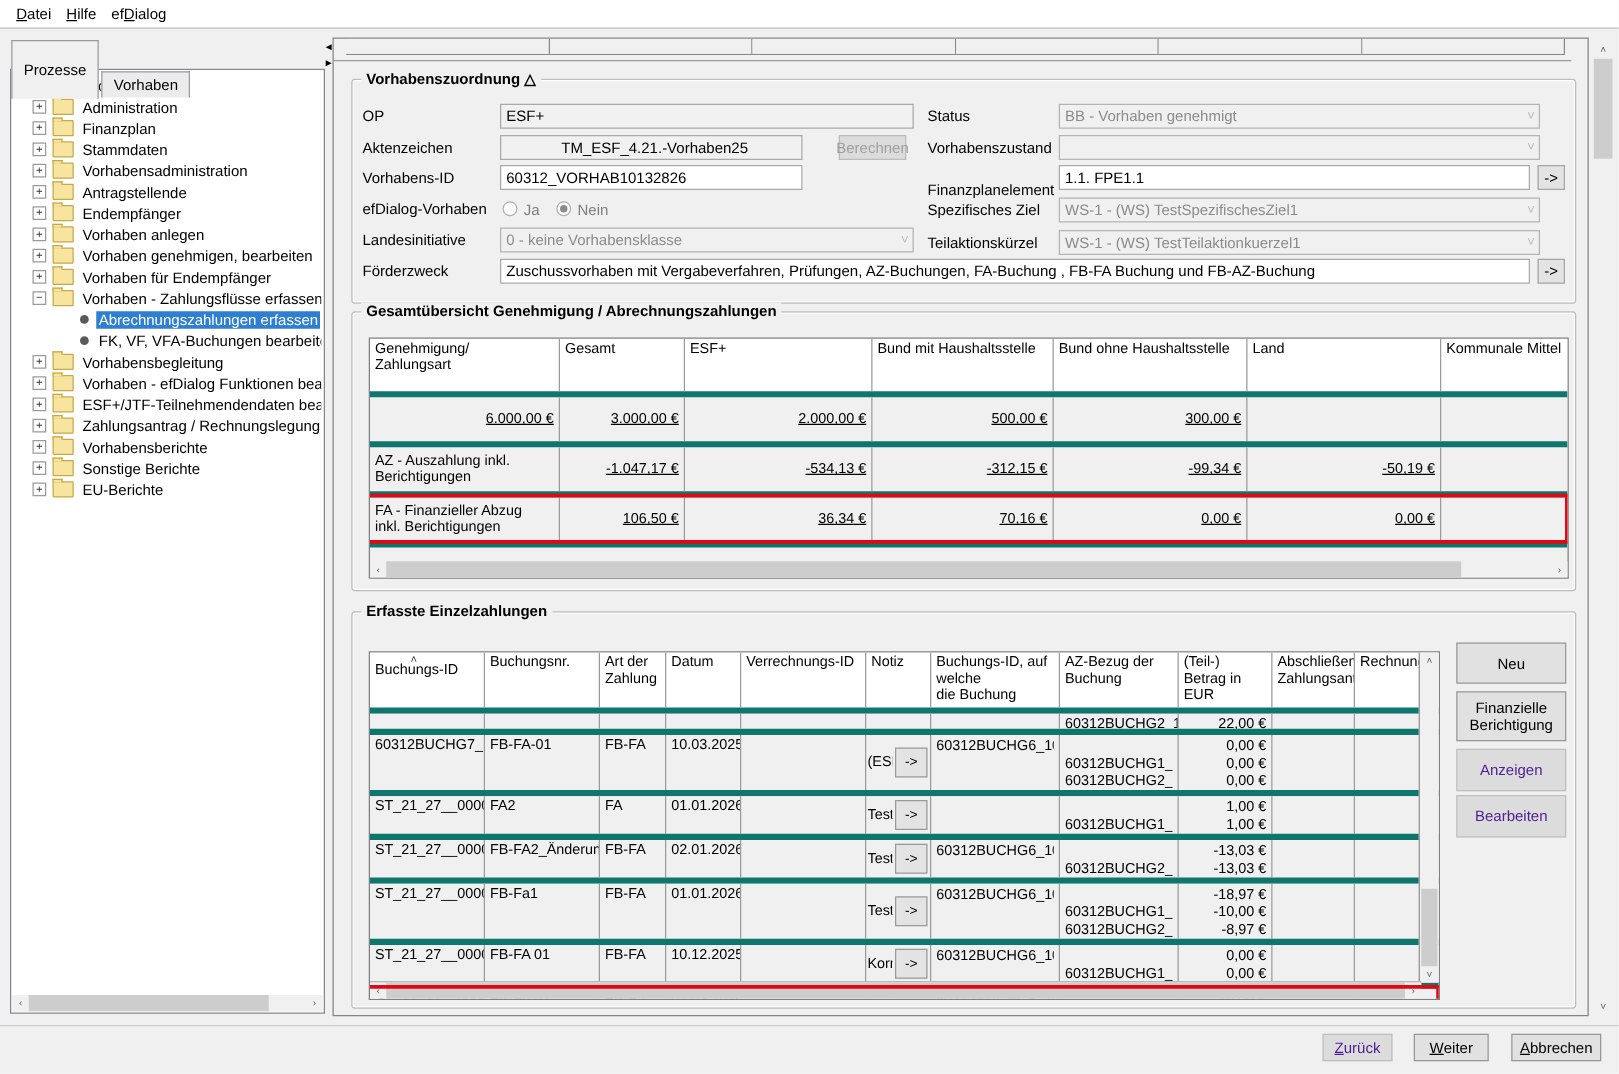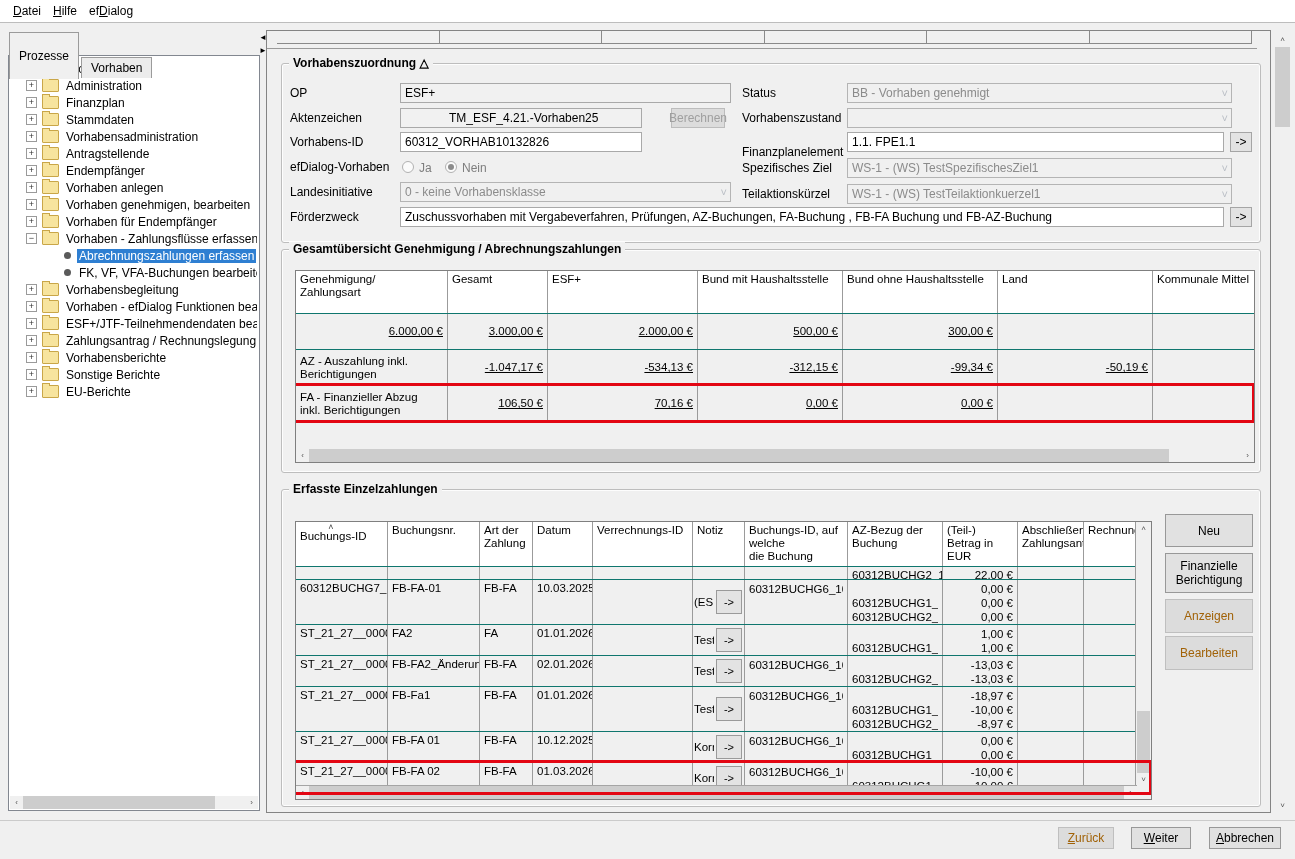--- a/index.html
+++ b/index.html
@@ -40,21 +40,21 @@
   .tbox.ro{background:#f1f1f1;}
   .combo{position:absolute;height:20px;border:1px solid #b4b4b4;background:#f0f0f0;color:#8b8b8b;padding:0 18px 0 4px;display:flex;align-items:center;white-space:nowrap;overflow:hidden;box-sizing:border-box;}
   .chev{position:absolute;right:3px;top:3px;color:#b9bec5;font-size:11px;}
   .sbtn{position:absolute;background:#e3e3e3;border:1px solid #a5a5a5;font-size:12px;display:flex;align-items:center;justify-content:center;box-sizing:border-box;cursor:pointer;}
   .sbtn.disabled{color:#9f9f9f;background:#dcdcdc;border-color:#bcbcbc;cursor:default;}
   .radio{position:absolute;width:12px;height:12px;border:1px solid #b1b1b1;border-radius:50%;background:#fbfbfb;box-sizing:border-box;}
   .radio.checked::after{content:"";display:block;width:6px;height:6px;background:#8b8b8b;border-radius:50%;margin:2px;}
   .rlabel{position:absolute;color:#7e7e7e;}
   
   .tbl{position:absolute;border:1px solid #7f7f7f;background:#f0f0f0;overflow:hidden;box-sizing:border-box;}
-  .trow{display:grid;border-bottom:1px solid #0f766e;position:relative;background:#f0f0f0;}
+  .trow{display:grid;border-bottom:5px solid #0f766e;position:relative;background:#f0f0f0;}
   .trow.header{background:#fff;}
   .tcell{border-right:1px solid #9b9b9b;padding:2px 4px;overflow:hidden;font-size:11.5px;line-height:13px;box-sizing:border-box;}
   .tcell.pre{white-space:pre-line;}
   .tcell.nowrap{white-space:nowrap;}
   .tcell.num{text-align:right;}
   .orow{grid-template-columns:152px 100px 150px 145px 155px 155px 120px;}
   .orow .tcell{display:flex;align-items:center;}
   .orow .tcell.num{justify-content:flex-end;text-decoration:underline;}
   .prow{grid-template-columns:92px 92px 53px 60px 100px 52px 103px 95px 75px 66px 52px;}
   .lines div{height:14px;line-height:14px;white-space:nowrap;overflow:hidden;}
@@ -65,21 +65,21 @@
   .sortc{font-size:9px;line-height:6px;text-align:center;width:62px;color:#444;}
   .hl::after{content:"";position:absolute;left:-3px;right:-1px;top:-3px;bottom:-2px;border:3px solid #e30613;pointer-events:none;z-index:5;}
   
   .sbh{position:absolute;height:13px;background:#f0f0f0;display:flex;align-items:center;}
   .sbv{position:absolute;width:15px;background:#f0f0f0;display:flex;flex-direction:column;align-items:center;}
   .sb-btn{width:13px;height:13px;font-size:8px;color:#555;display:flex;align-items:center;justify-content:center;flex:none;background:#f0f0f0;}
   .sb-track{position:relative;flex:1;align-self:stretch;background:#f0f0f0;}
   .sb-thumb{position:absolute;background:#cdcdcd;}
   
   .btn{position:absolute;background:#e1e1e1;border:1px solid #989898;display:flex;align-items:center;justify-content:center;text-align:center;font-size:12px;box-sizing:border-box;cursor:pointer;line-height:14px;}
-  .btn.disabled{color:#a16207;background:#dcdcdc;border-color:#bfbfbf;cursor:default;}
+  .btn.disabled{color:#4c1d95;background:#dcdcdc;border-color:#bfbfbf;cursor:default;}
   .footer-line{position:absolute;left:0;right:0;top:820px;border-top:1px solid #cbcbcb;}
 </style>
 </head>
 <body>
 
 <div class="win">
 
   <div class="menubar">
       <div class="menu-item"><u>D</u>atei</div>
       <div class="menu-item"><u>H</u>ilfe</div>
@@ -312,20 +312,21 @@
               <div class="tcell num nowrap">-534,13 €</div>
               <div class="tcell num nowrap">-312,15 €</div>
               <div class="tcell num nowrap">-99,34 €</div>
               <div class="tcell num nowrap">-50,19 €</div>
               <div class="tcell num nowrap"></div>
             </div>
             <div class="trow orow hl" style="height:35px;">
               <div class="tcell pre">FA - Finanzieller Abzug
 inkl. Berichtigungen</div>
               <div class="tcell num nowrap">106,50 €</div>
+              <div class="tcell num nowrap">36,34 €</div>
               <div class="tcell num nowrap">70,16 €</div>
               <div class="tcell num nowrap">0,00 €</div>
               <div class="tcell num nowrap">0,00 €</div>
               <div class="tcell num nowrap"></div>
             </div>
           </div>
         <div class="sbh" style="left:0;right:0;bottom:0;">
           <div class="sb-btn">‹</div>
           <div class="sb-track">
             <div class="sb-thumb" style="left:0;width:860px;top:0;bottom:0;"></div>

